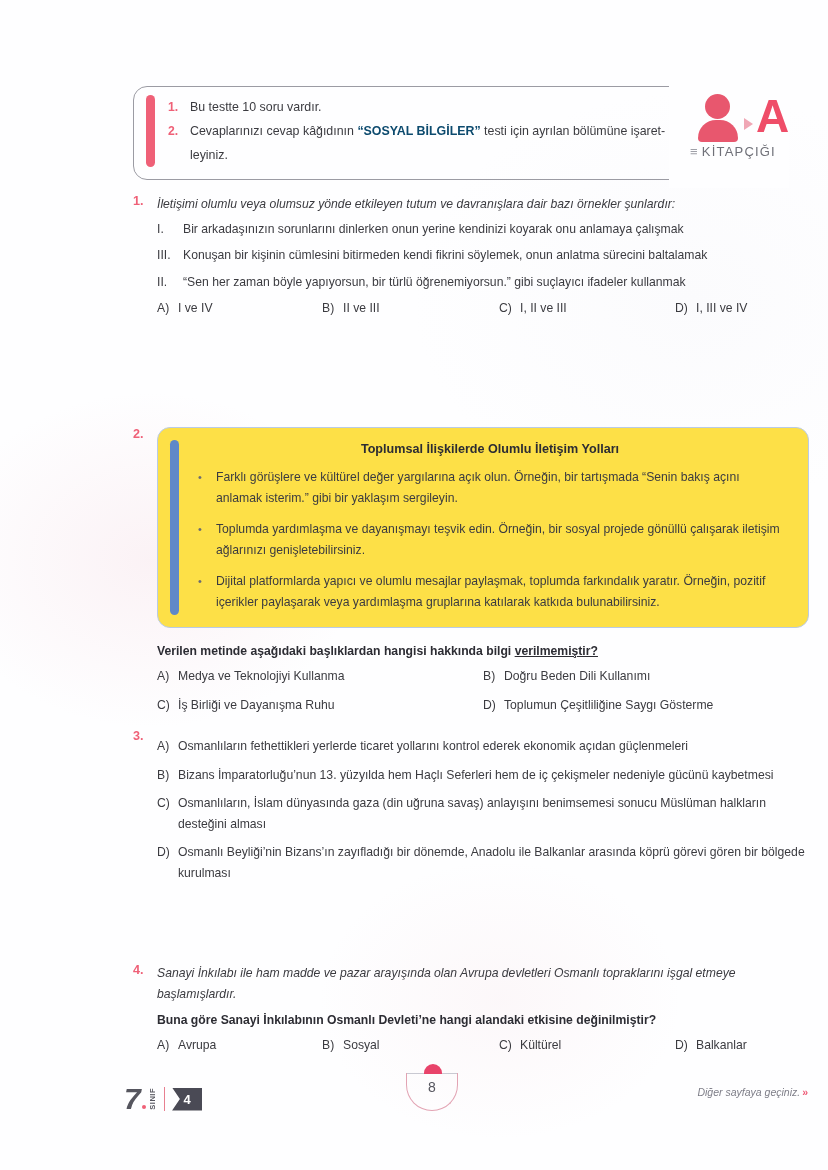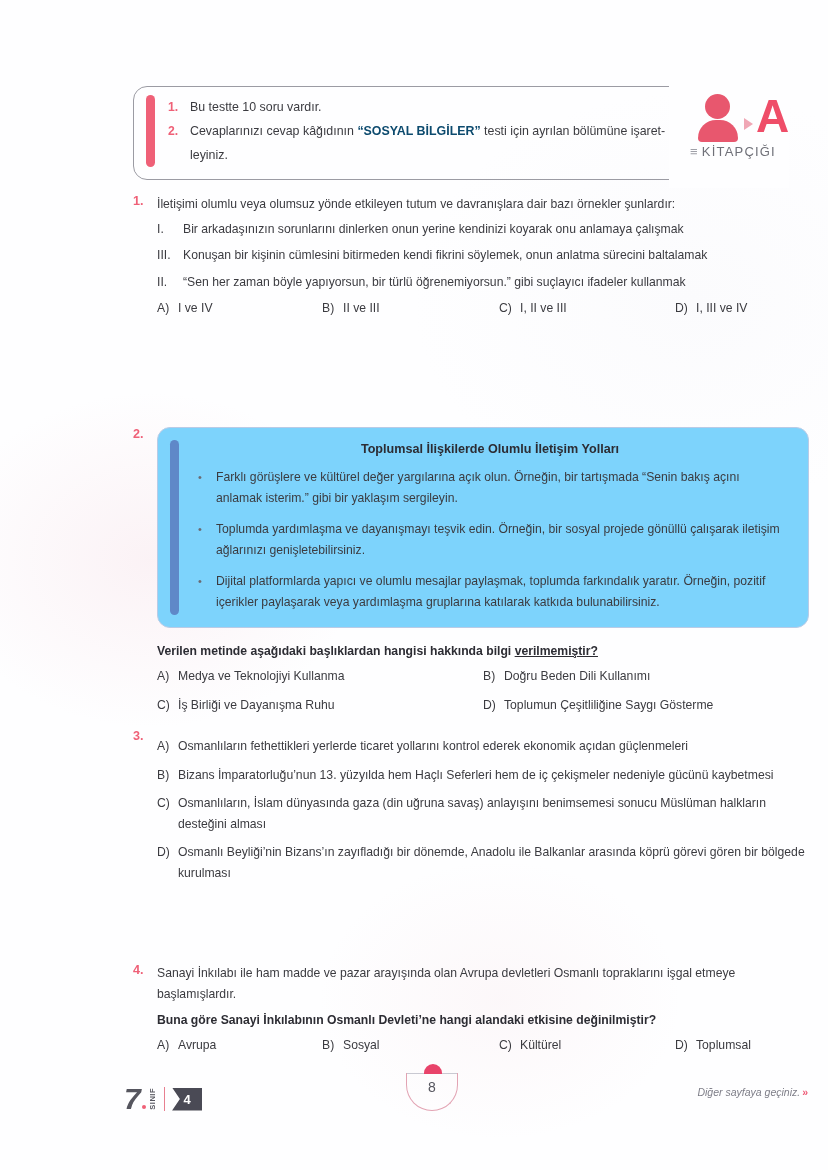--- a/index.html
+++ b/index.html
@@ -160,21 +160,21 @@
     font-weight: bold;
     font-size: 12.6px;
     color: #ef6077;
   }
   .q-body {
     margin-left: 24px;
     font-size: 12.2px;
     line-height: 20.5px;
     color: #3b3b40;
   }
-  .q-stem { margin-bottom: 3px; }
+  .q-stem { margin-bottom: 3px; font-style: italic; }
   .q-stem b, .bold { font-weight: bold; color: #2c2c33; }
   .q-ask {
     font-weight: bold;
     color: #2c2c33;
     margin-top: 6px;
     margin-bottom: 4px;
   }
   .u { text-decoration: underline; }
 
   .roman-list { margin: 4px 0 0 0; }
@@ -222,21 +222,21 @@
 
   
   .infobox {
     position: relative;
     margin-left: 24px;
     width: 652px;
     border: 1.3px solid #b9cbe6;
     border-radius: 13px;
     box-sizing: border-box;
     padding: 14px 26px 12px 40px;
-    background: #7dd3fc;
+    background: #fde047;
   }
   .infobox .ib-bar {
     position: absolute;
     left: 12px;
     top: 12px;
     bottom: 12px;
     width: 9px;
     border-radius: 5px;
     background: #5f88c8;
   }
@@ -528,21 +528,21 @@
         <div class="opt" style="width:177px;">
           <span class="opt-lab">B)</span>
           <span class="opt-txt">Sosyal</span>
         </div>
         <div class="opt" style="width:176px;">
           <span class="opt-lab">C)</span>
           <span class="opt-txt">Kültürel</span>
         </div>
         <div class="opt">
           <span class="opt-lab">D)</span>
-          <span class="opt-txt">Toplumsal</span>
+          <span class="opt-txt">Balkanlar</span>
         </div>
       </div>
     </div>
   </div>
 
   <div class="footer-left">
     <span class="fl-grade">7</span>
     <span class="fl-dot"></span>
     <span class="fl-sinif">SINIF</span>
     <span class="fl-sep"></span>

